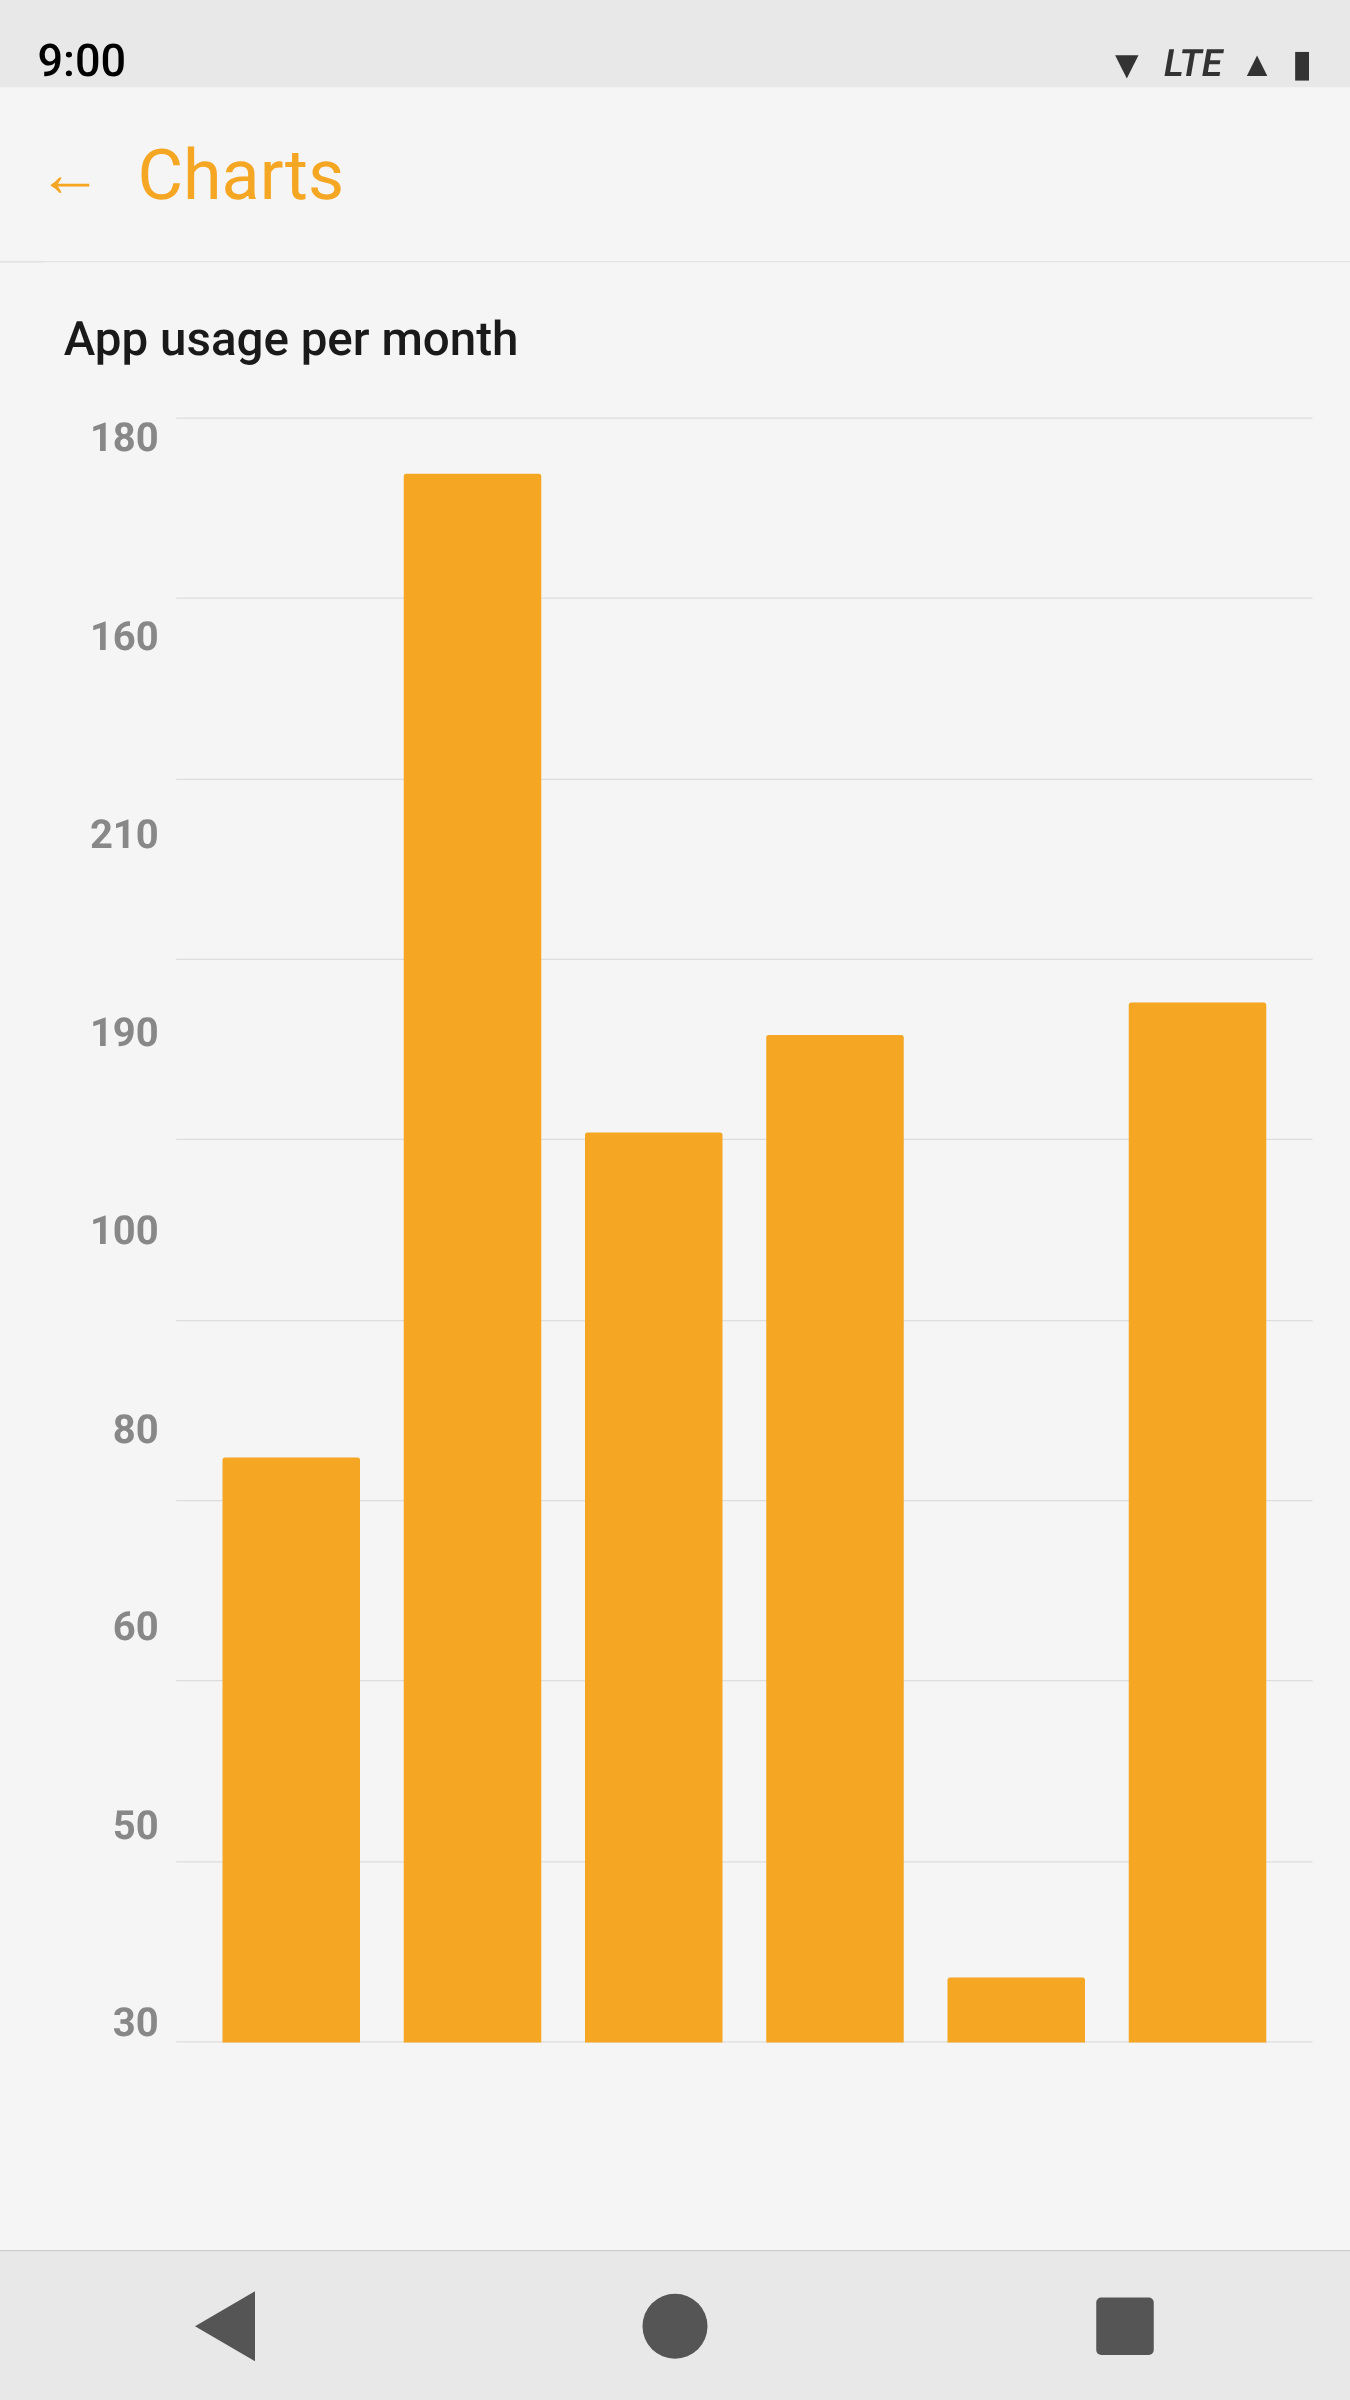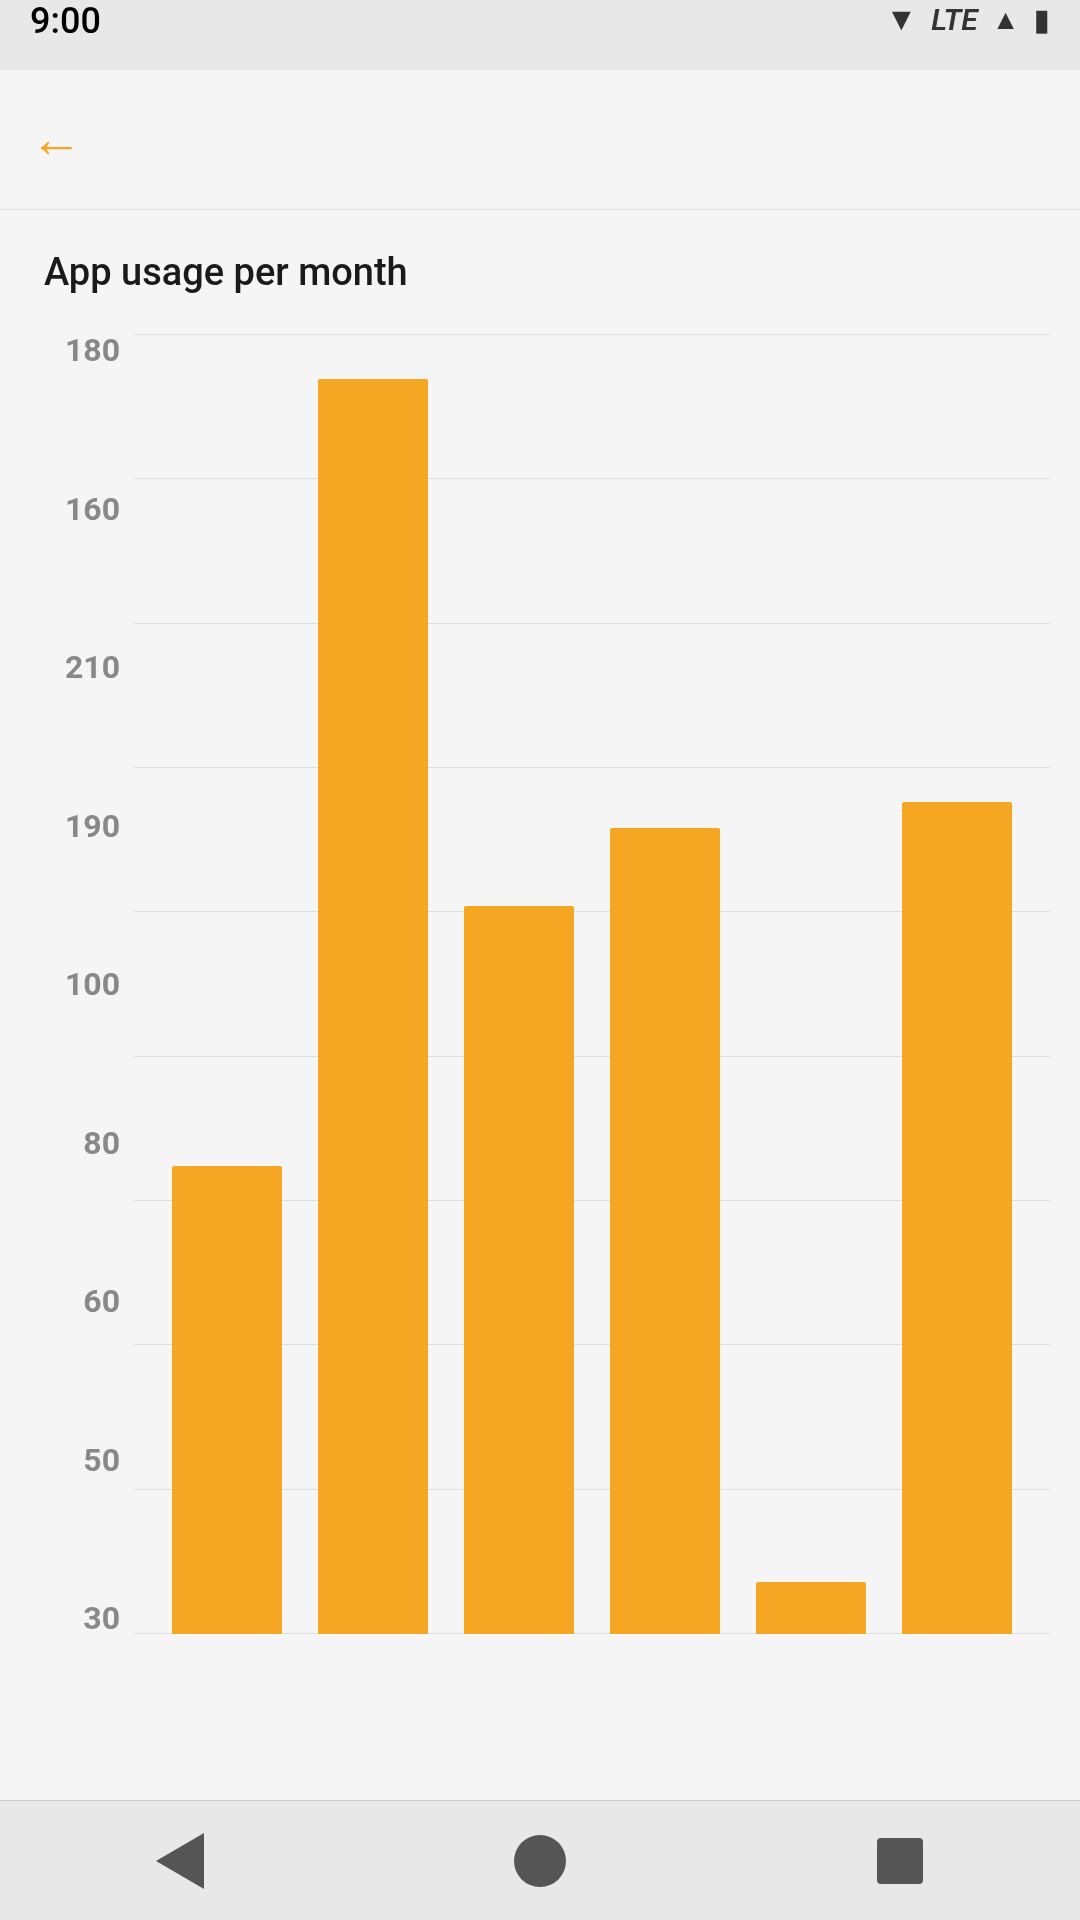--- a/index.html
+++ b/index.html
@@ -12,21 +12,21 @@
       font-family: 'Roboto', Arial, sans-serif;
       overflow: hidden;
     }
 
     
     .status-bar {
       width: 100%;
       height: 70px;
       background: #e8e8e8;
       display: flex;
-      align-items: flex-start;
+      align-items: flex-end;
       justify-content: space-between;
       padding: 0 30px;
     }
     .status-time {
       font-size: 36px;
       font-weight: 500;
       color: #000;
     }
     .status-icons {
       display: flex;
@@ -52,22 +52,23 @@
       font-weight: 300;
     }
     .app-title {
       font-size: 56px;
       font-weight: 400;
       color: #f5a623;
     }
 
     
     .chart-section {
-      padding: 40px 30px 0 44px;
+      padding: 40px 30px 0 16px;
       background: #f5f5f5;
+      margin-left: 35px;
     }
     .chart-title {
       font-size: 38px;
       font-weight: 500;
       color: #1a1a1a;
       margin-bottom: 30px;
     }
 
     .chart-container {
       display: flex;
@@ -213,20 +214,21 @@
   <div class="status-icons">
     <span style="font-size:32px; color:#333;">▼</span>
     <span style="font-size:30px; font-weight:600; color:#333;font-style:italic;">LTE</span>
     <span style="font-size:28px; color:#333;">▲</span>
     <span style="font-size:30px; color:#333;">▮</span>
   </div>
 </div>
 
 <div class="app-bar">
   <span class="back-button">←</span>
+  <span class="app-title">Charts</span>
 </div>
 
 <div class="chart-section">
   <div class="chart-title">App usage per month</div>
 
   <div class="chart-container">
 
     <div class="y-axis">
       <div class="y-label">30</div>
       <div class="y-label">50</div>

